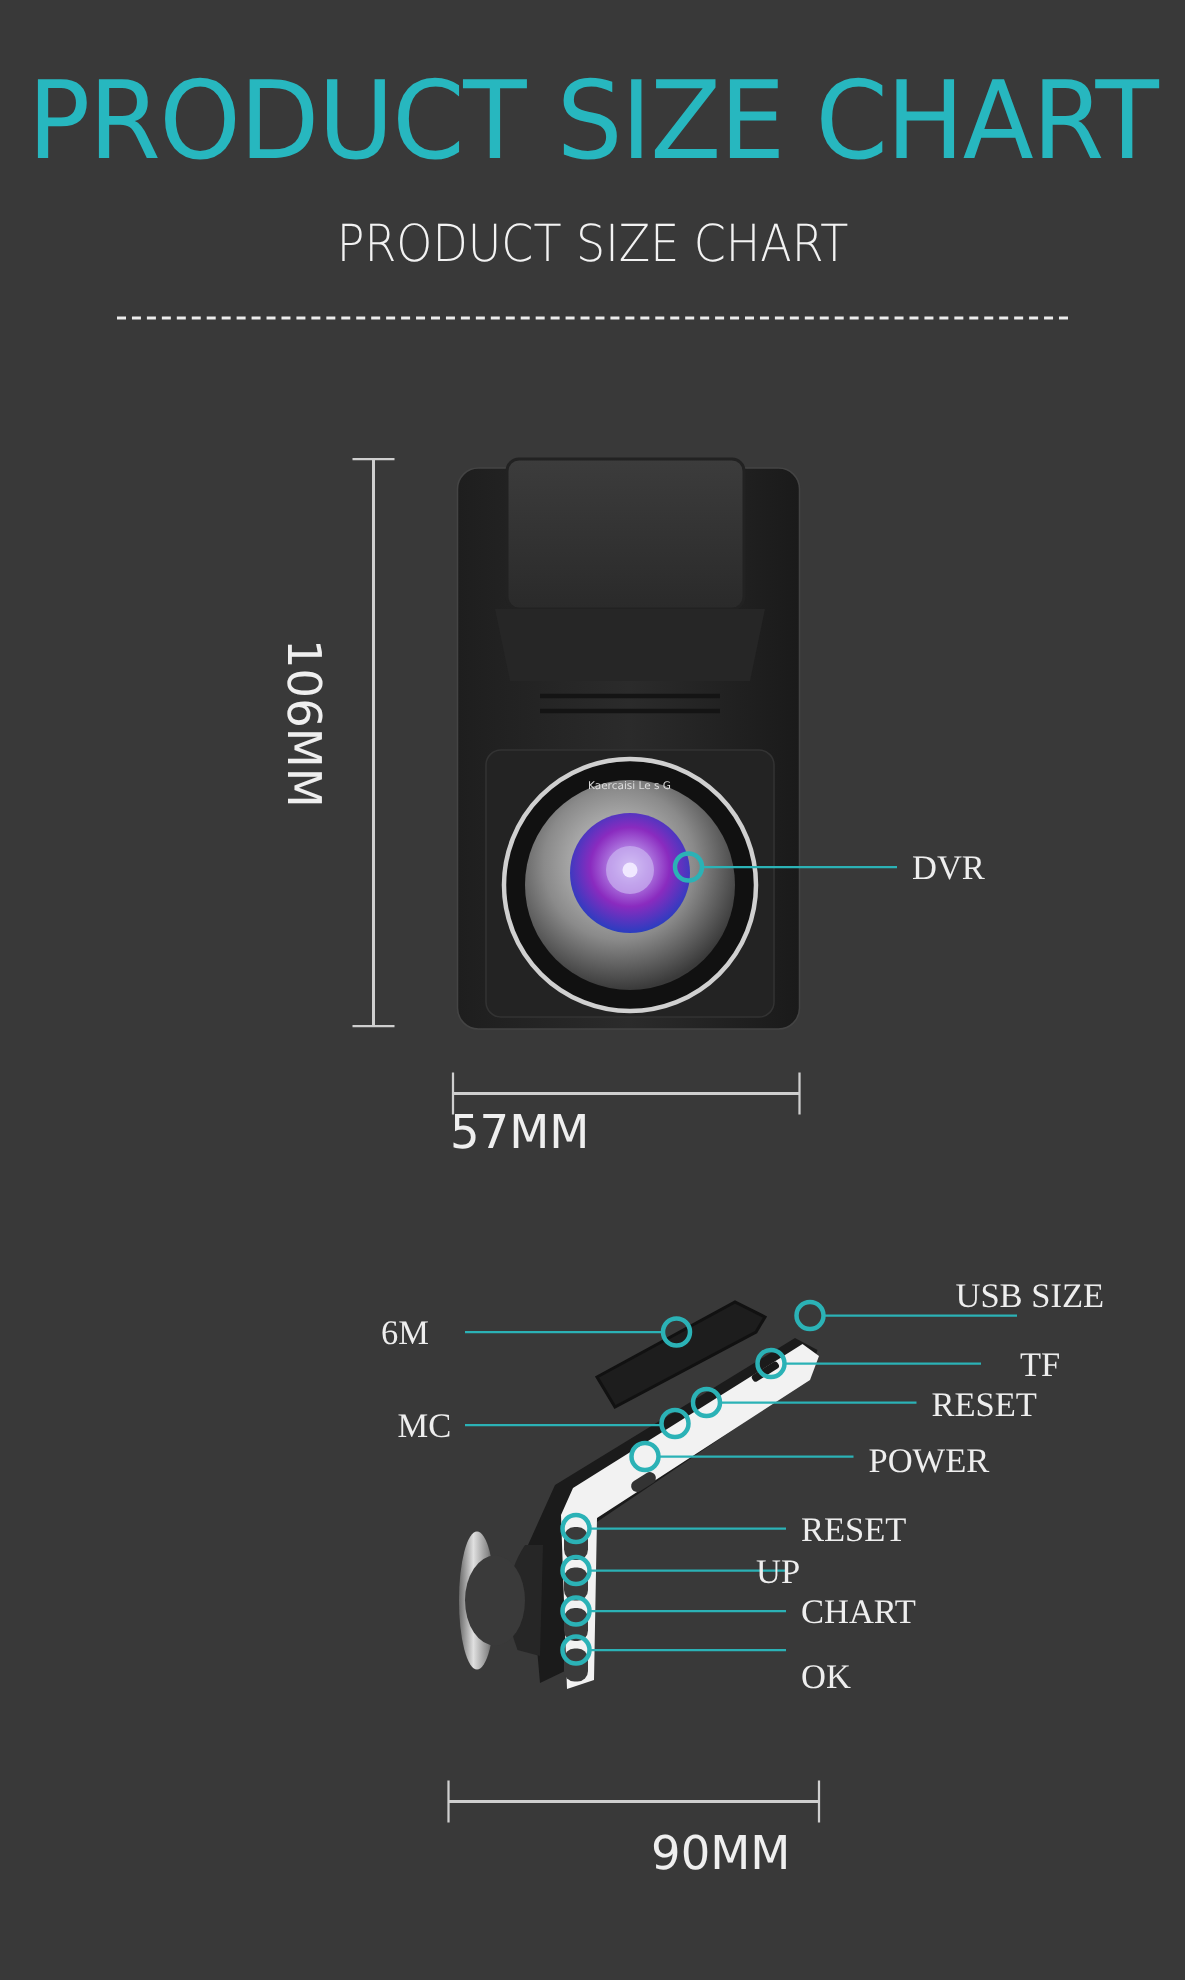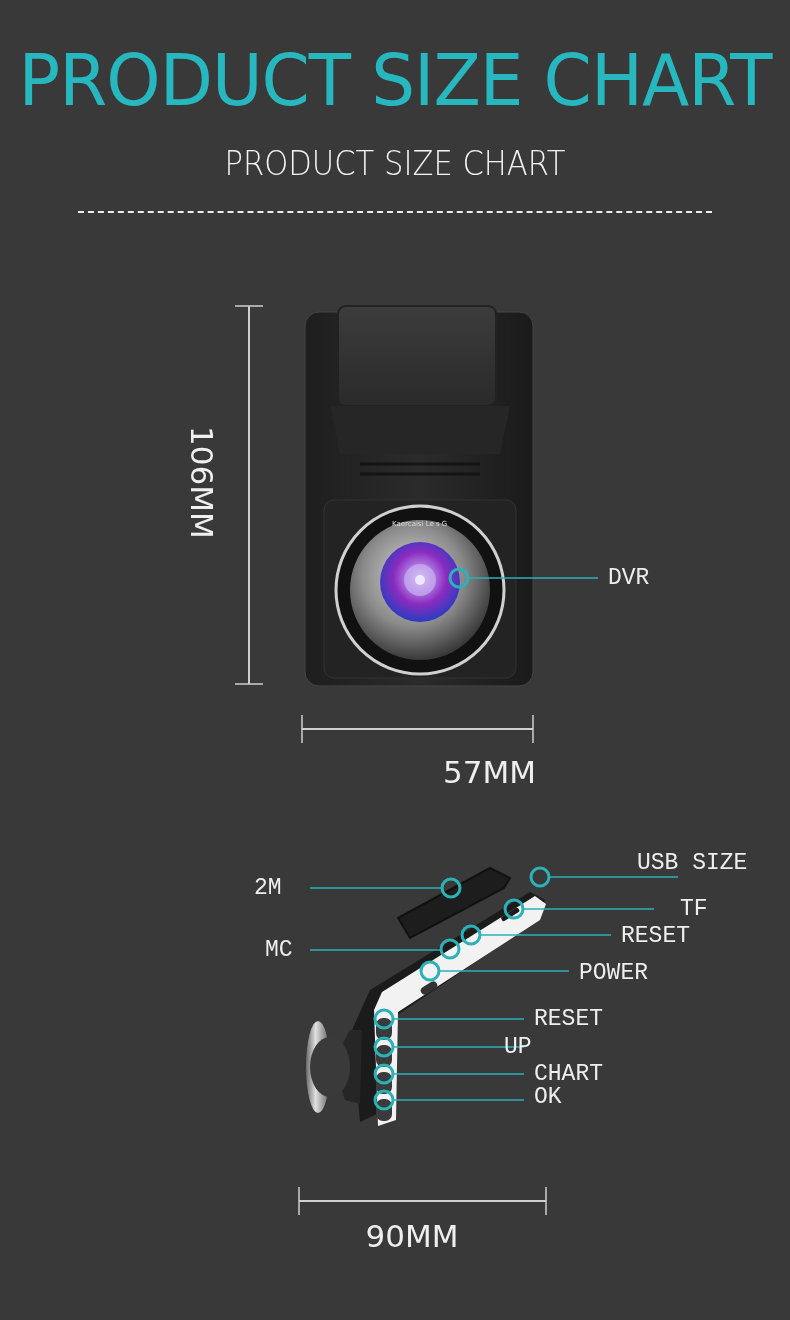--- a/index.html
+++ b/index.html
@@ -1,21 +1,21 @@
 <!DOCTYPE html>
 <html><head>
 <meta charset="utf-8">
 <style>
   html,body{margin:0;padding:0;}
   body{width:790px;height:1320px;background:#393939;position:relative;overflow:hidden;font-family:"DejaVu Sans","Liberation Sans",sans-serif;}
   .abs{position:absolute;}
   .title{left:0;width:790px;top:38px;text-align:center;color:#27b7bf;font-size:72px;font-weight:400;letter-spacing:-1px;font-family:"DejaVu Sans",sans-serif;transform:scaleX(0.96);}
   .subtitle{left:0;width:790px;top:143px;text-align:center;color:#f2f2f2;font-size:34px;font-weight:300;font-family:"DejaVu Sans",sans-serif;transform:scaleX(0.9);}
   .dashed{left:78px;top:211px;width:634px;height:0;border-top:2px dashed #ededed;}
-  .lbl{color:#eeeeee;font-size:23px;font-family:Liberation Mono, monospace;white-space:nowrap;line-height:1;}
+  .lbl{color:#eeeeee;font-size:23px;font-family:Liberation Serif, serif;white-space:nowrap;line-height:1;}
   .dim{color:#efefef;font-size:31px;font-family:"DejaVu Sans",sans-serif;}
   .teal{stroke:#2bb2b6;}
 </style>
 </head>
 <body>
 
 <div class="abs title">PRODUCT SIZE CHART</div>
 <div class="abs subtitle">PRODUCT SIZE CHART</div>
 <div class="abs dashed"></div>
 
@@ -69,21 +69,21 @@
     <circle cx="11" cy="12" r="9" fill="none" class="teal" stroke-width="3"></circle>
     <line x1="20" y1="12" x2="150" y2="12" class="teal" stroke-width="1.5"></line>
   </svg>
   <div class="abs lbl" style="left:608px;top:287px;">DVR</div>
 
   <svg class="abs" style="left:300px;top:432px;" width="236" height="34">
     <line x1="2" y1="17" x2="233" y2="17" stroke="#cfcfcf" stroke-width="2"></line>
     <line x1="2" y1="3" x2="2" y2="31" stroke="#cfcfcf" stroke-width="1.5"></line>
     <line x1="233" y1="3" x2="233" y2="31" stroke="#cfcfcf" stroke-width="1.5"></line>
   </svg>
-  <div class="abs dim" style="left:300px;width:236px;text-align:right;top:474px;">57MM</div>
+  <div class="abs dim" style="left:300px;width:236px;text-align:left;top:457px;">57MM</div>
 </div>
 
 <div class="abs" style="left:0;top:840px;width:790px;height:440px;">
   <svg class="abs" style="left:290px;top:20px;" width="270" height="290" viewBox="0 0 270 290">
     <defs>
       <linearGradient id="silver" x1="0" x2="1">
         <stop offset="0" stop-color="#6a6a6a"></stop>
         <stop offset="0.4" stop-color="#e0e0e0"></stop>
         <stop offset="0.8" stop-color="#8a8a8a"></stop>
         <stop offset="1" stop-color="#444"></stop>
@@ -132,31 +132,31 @@
     <circle cx="384" cy="179" r="9" fill="none" class="teal" stroke-width="3"></circle>
     <line x1="393" y1="179" x2="524" y2="179" class="teal" stroke-width="1.5"></line>
     <circle cx="384" cy="207" r="9" fill="none" class="teal" stroke-width="3"></circle>
     <line x1="393" y1="207" x2="524" y2="207" class="teal" stroke-width="1.5"></line>
     <circle cx="384" cy="234" r="9" fill="none" class="teal" stroke-width="3"></circle>
     <line x1="393" y1="234" x2="524" y2="234" class="teal" stroke-width="1.5"></line>
     <circle cx="384" cy="260" r="9" fill="none" class="teal" stroke-width="3"></circle>
     <line x1="393" y1="260" x2="524" y2="260" class="teal" stroke-width="1.5"></line>
   </svg>
 
-  <div class="abs lbl" style="left:254px;top:37px;">2M</div>
+  <div class="abs lbl" style="left:254px;top:37px;">6M</div>
   <div class="abs lbl" style="left:265px;top:99px;">MC</div>
 
   <div class="abs lbl" style="left:637px;top:12px;">USB SIZE</div>
   <div class="abs lbl" style="left:680px;top:58px;">TF</div>
   <div class="abs lbl" style="left:621px;top:85px;">RESET</div>
   <div class="abs lbl" style="left:579px;top:122px;">POWER</div>
   <div class="abs lbl" style="left:534px;top:168px;">RESET</div>
   <div class="abs lbl" style="left:504px;top:196px;">UP</div>
   <div class="abs lbl" style="left:534px;top:223px;">CHART</div>
-  <div class="abs lbl" style="left:534px;top:246px;">OK</div>
+  <div class="abs lbl" style="left:534px;top:266px;">OK</div>
 
   <svg class="abs" style="left:297px;top:344px;" width="252" height="34">
     <line x1="2" y1="17" x2="249" y2="17" stroke="#cfcfcf" stroke-width="2"></line>
     <line x1="2" y1="3" x2="2" y2="31" stroke="#cfcfcf" stroke-width="1.5"></line>
     <line x1="249" y1="3" x2="249" y2="31" stroke="#cfcfcf" stroke-width="1.5"></line>
   </svg>
-  <div class="abs dim" style="left:297px;width:230px;text-align:center;top:378px;">90MM</div>
+  <div class="abs dim" style="left:297px;width:230px;text-align:right;top:378px;">90MM</div>
 </div>
 
 </body></html>

